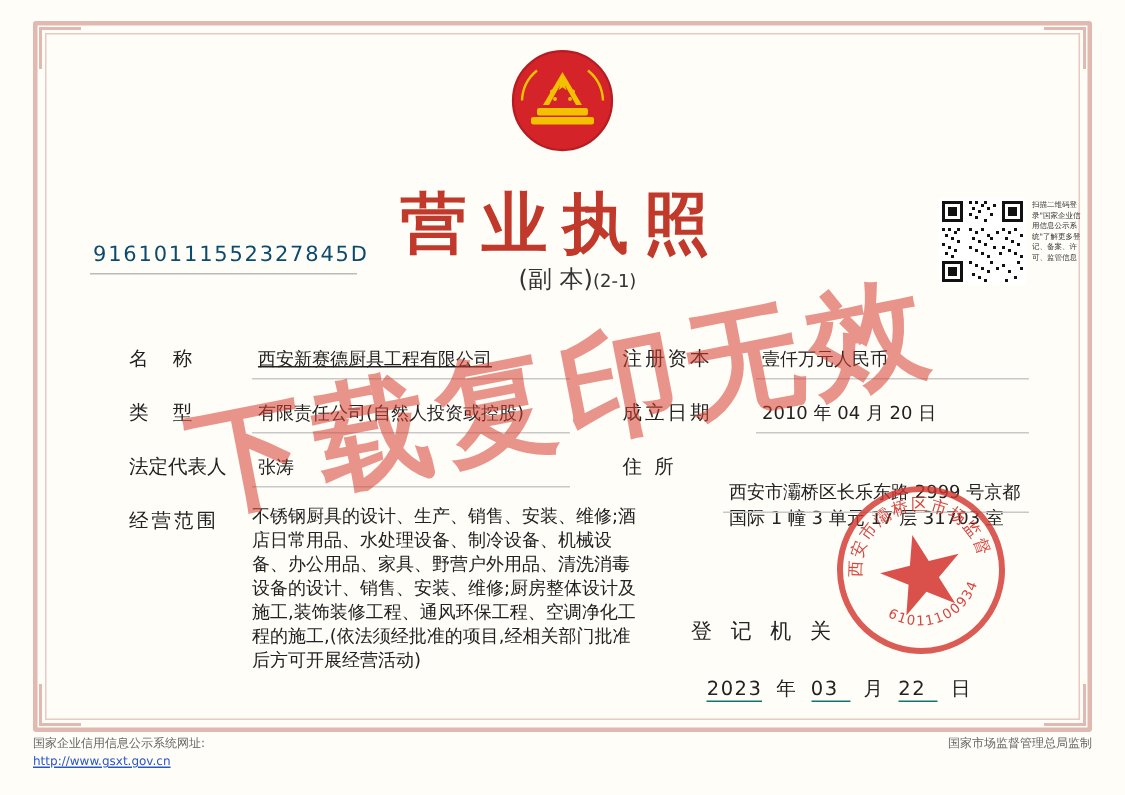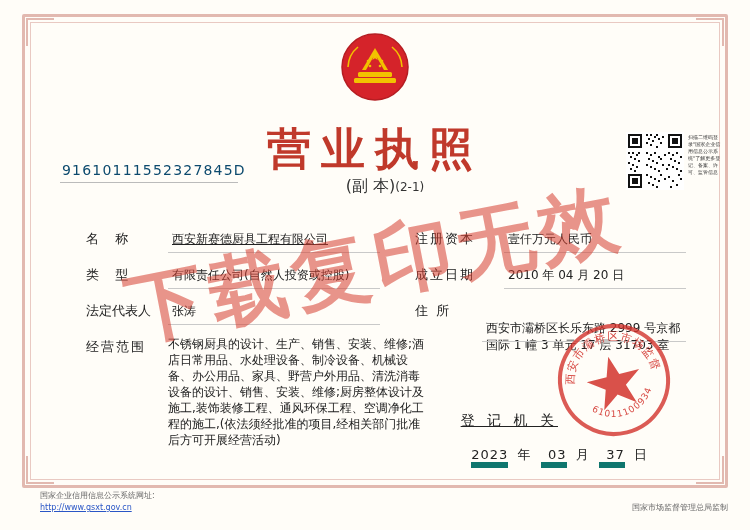--- a/index.html
+++ b/index.html
@@ -103,39 +103,39 @@
   .seal{
     position:absolute;right:78px;bottom:92px;width:116px;height:116px;
     transform:rotate(-14deg);
     pointer-events:none;
   }
   .seal svg{display:block;}
 
   
   .reg-auth{
     position:absolute;right:192px;bottom:100px;
-    font-size:14px;color:#222;letter-spacing:4px;text-decoration:underline;
+    font-size:14px;color:#222;letter-spacing:4px;
   }
   .date-line{
     position:absolute;right:100px;bottom:62px;
     font-size:13px;color:#222;letter-spacing:1px;
   }
   .date-line span{margin:0 2px;}
   .date-line .u{
-    display:inline-block;border-bottom:6px solid #0f766e;min-width:26px;text-align:right;
+    display:inline-block;border-bottom:1px solid #0f766e;min-width:26px;text-align:left;
   }
 
   
   .footer{
     position:absolute;left:0;right:0;bottom:6px;height:34px;
     font-size:8px;color:#666;
   }
-  .f-left{position:absolute;left:40px;top:0;line-height:12px;}
+  .f-left{position:absolute;left:22px;top:0;line-height:12px;}
   .f-mid{position:absolute;left:356px;top:0;line-height:12px;text-align:left;}
-  .f-right{position:absolute;right:22px;top:12px;line-height:12px;text-align:right;}
+  .f-right{position:absolute;right:22px;top:0;line-height:12px;text-align:right;}
 </style>
 </head>
 <body>
 
 <div class="cert">
 
   <div class="border-outer"></div>
   <div class="border-inner"></div>
   <div class="corner tl"></div>
   <div class="corner tr"></div>
@@ -301,21 +301,21 @@
     </svg>
   </div>
 
   <div class="reg-auth">登 记 机 关</div>
 
   <div class="date-line">
     <span class="u">2023</span>
     <span>年</span>
     <span class="u">03</span>
     <span>月</span>
-    <span class="u">37</span>
+    <span class="u">22</span>
     <span>日</span>
   </div>
 
   <div class="footer">
     <div class="f-left">
       <div>国家企业信用信息公示系统网址:</div>
       <div style="color:#2a56c6;text-decoration:underline;">http://www.gsxt.gov.cn</div>
     </div>
     <div class="f-right">
       <div>国家市场监督管理总局监制</div>

